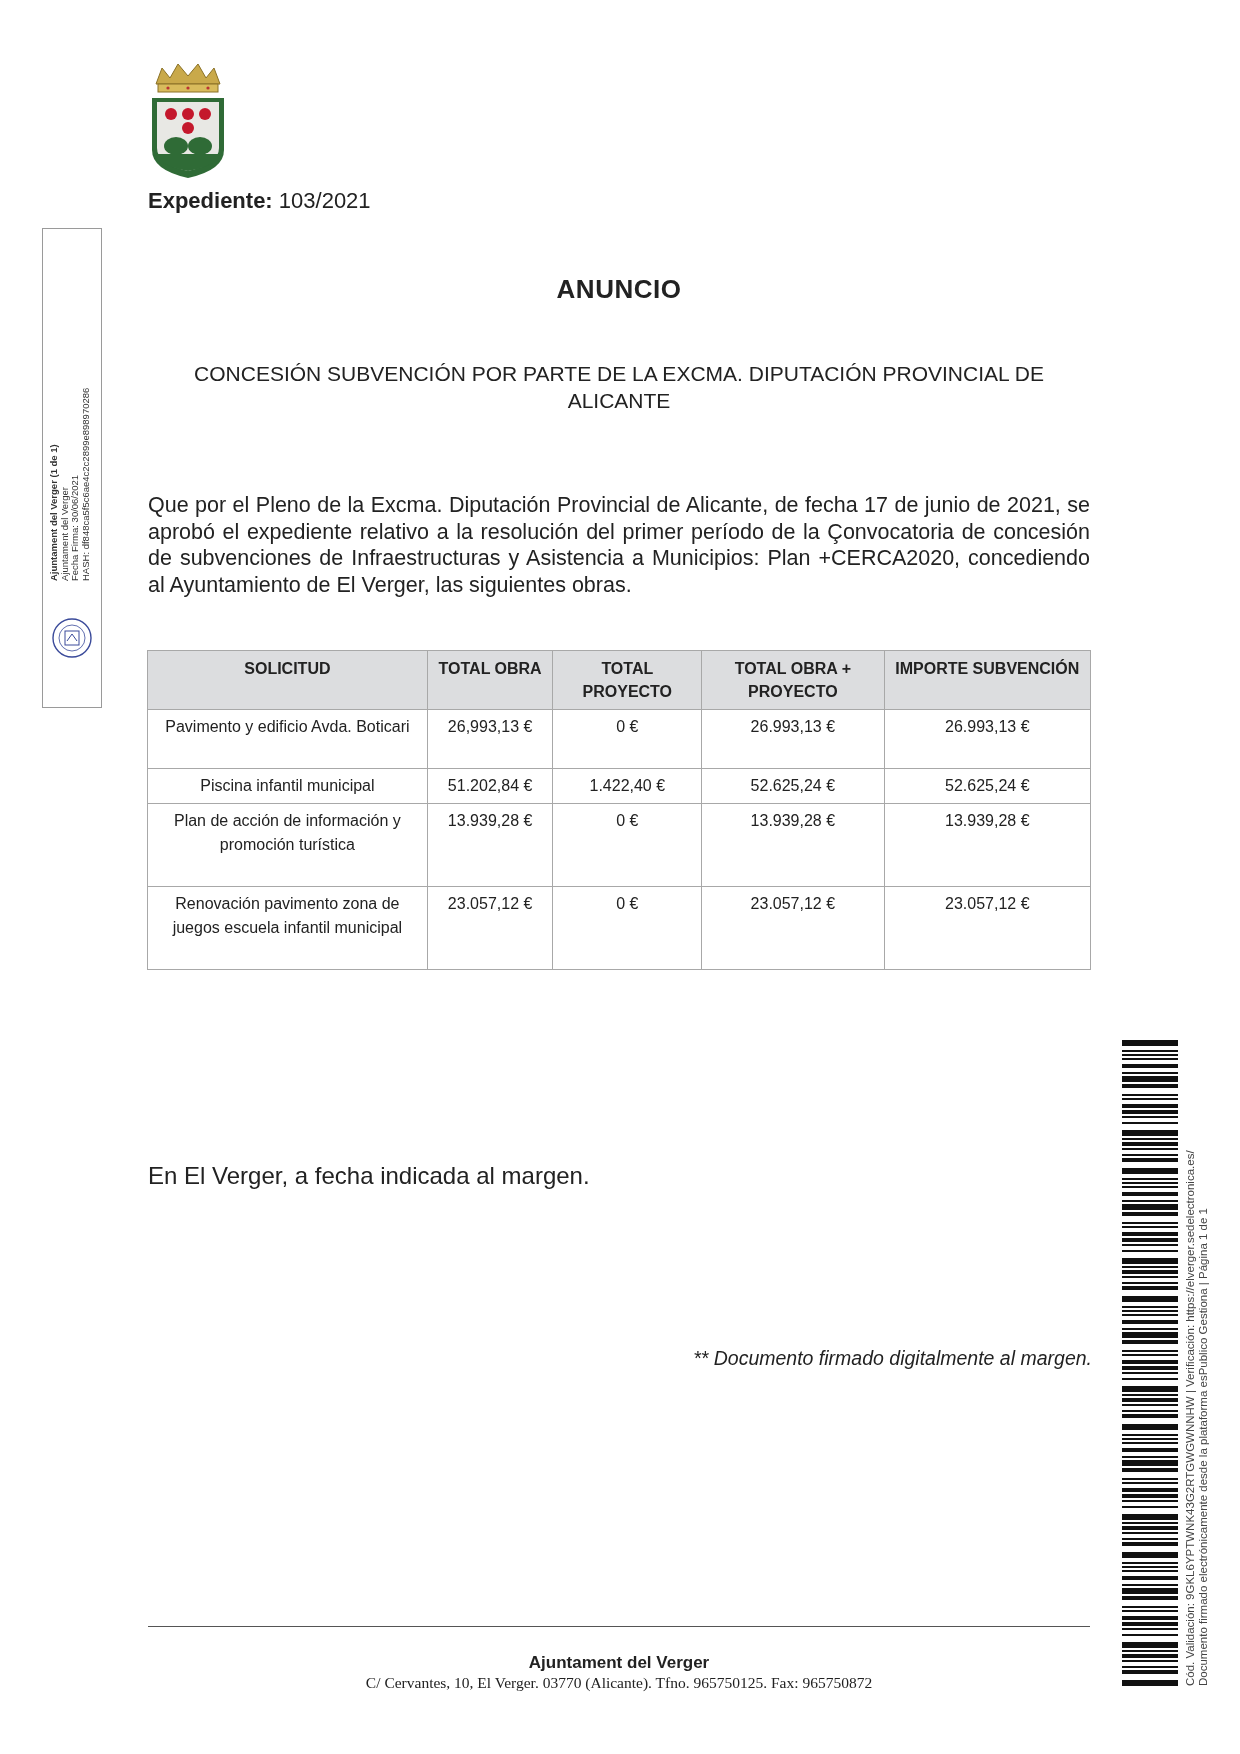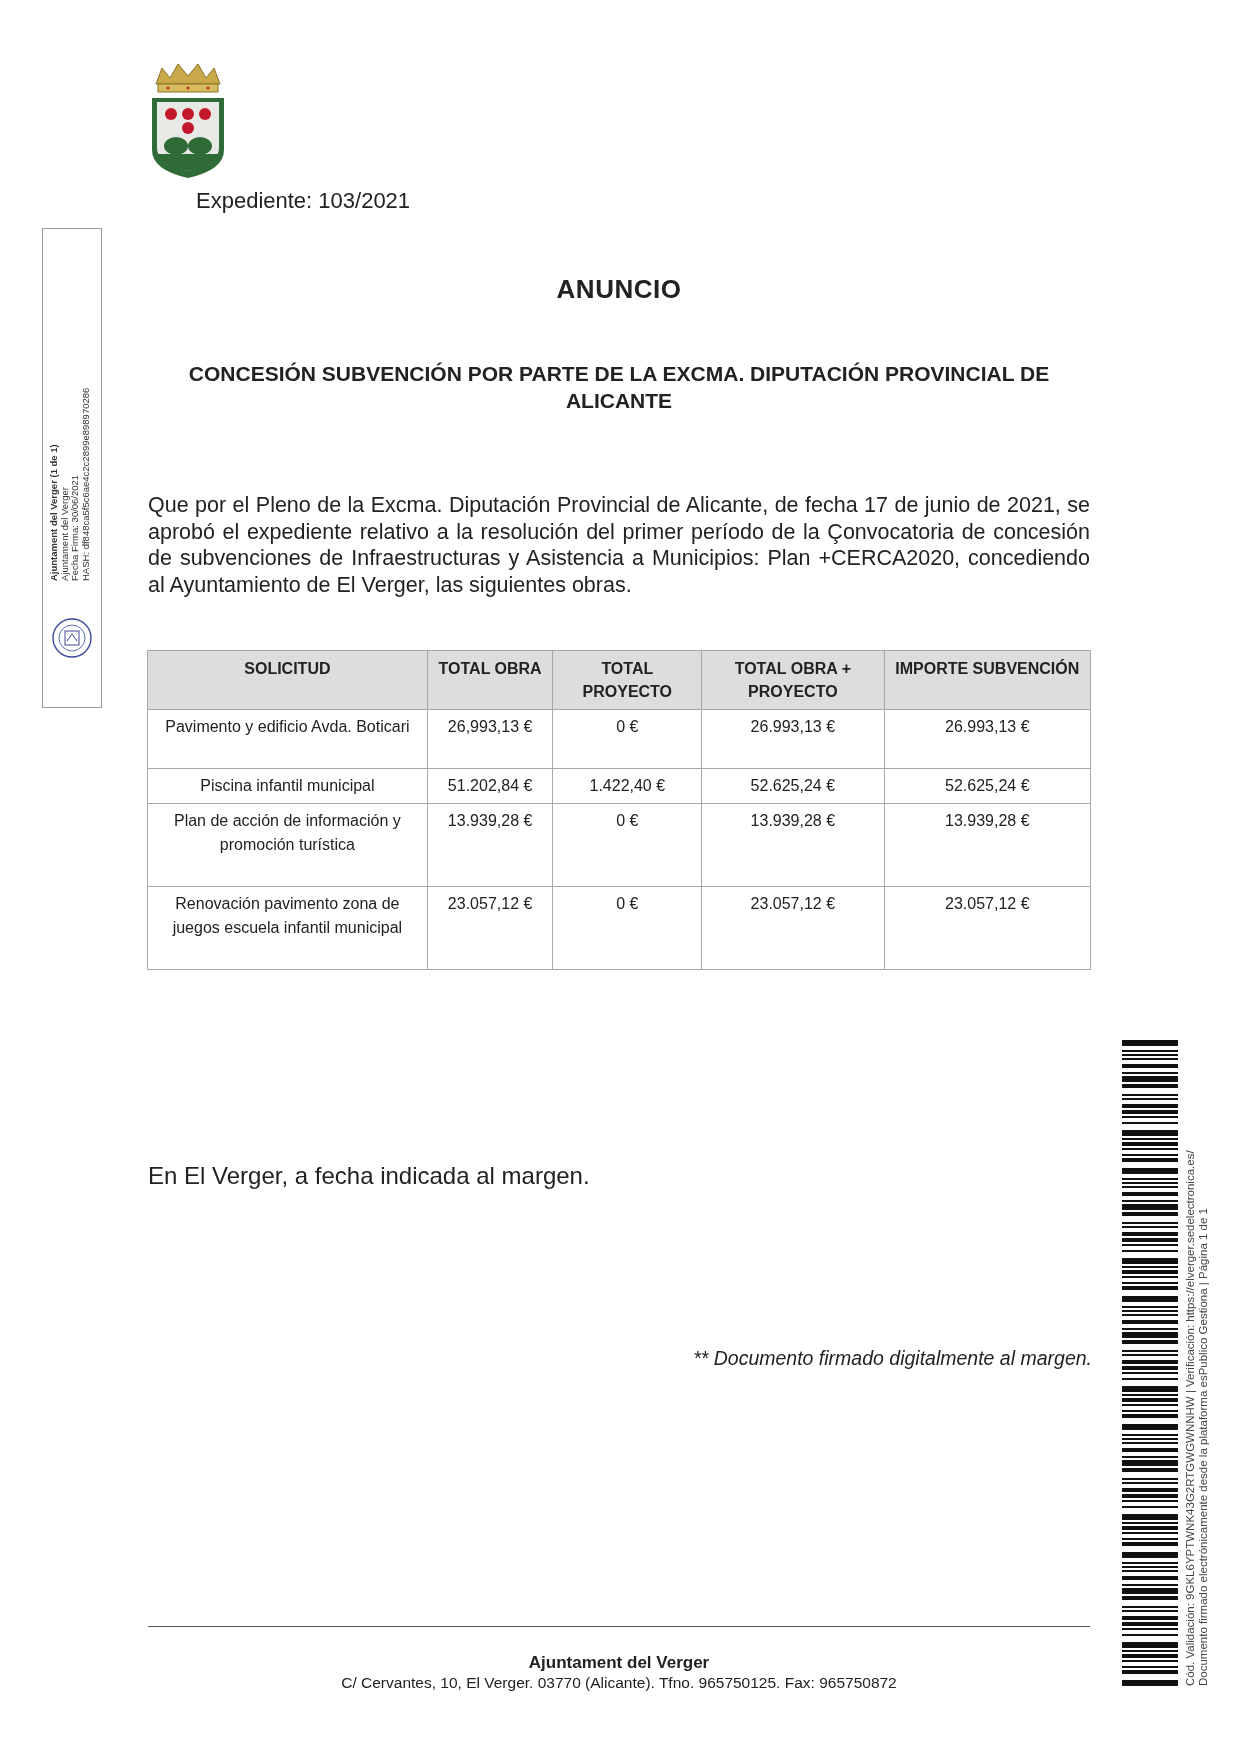--- a/index.html
+++ b/index.html
@@ -1,26 +1,26 @@
 <!DOCTYPE html>
 <html><head>
 <meta charset="utf-8">
 <style>
   html, body { margin: 0; padding: 0; background: #ffffff; }
   body { width: 1240px; height: 1754px; position: relative; overflow: hidden;
          font-family: "Liberation Sans", sans-serif; color: #222; }
 
   .logo { position: absolute; left: 148px; top: 62px; width: 80px; height: 118px; }
   .expediente { position: absolute; left: 148px; top: 188px; font-size: 22px; }
-  .expediente b { font-weight: normal; margin-left: 48px; }
+  .expediente b { font-weight: bold; }
 
   .title { position: absolute; left: 148px; width: 942px; top: 262px; text-align: center;
            font-size: 26px; font-weight: bold; letter-spacing: 0.5px; margin-top: 12px; }
   .subtitle { position: absolute; left: 148px; width: 942px; top: 360px; text-align: center;
-              font-size: 21px; font-weight: bold; line-height: 27px; }
+              font-size: 21px; font-weight: normal; line-height: 27px; }
 
   .body-text { position: absolute; left: 148px; width: 942px; top: 492px; font-size: 21.5px;
                line-height: 26.5px; text-align: justify; }
 
   table.grants { position: absolute; left: 147px; top: 650px; width: 944px; border-collapse: collapse;
                  font-size: 16px; }
   table.grants th, table.grants td { border: 1.5px solid #a8a8a8; text-align: center; vertical-align: top; }
   table.grants th { background: #dcdddf; font-weight: bold; padding: 6px 4px 5px; line-height: 23px; height: 47px; }
   table.grants td { padding: 5px 4px; line-height: 24px; }
   table.grants tr.r0 td { height: 48px; }
@@ -28,21 +28,21 @@
   table.grants tr.r2 td { height: 48px; }
   table.grants tr.r3 td { height: 72px; }
   table.grants tr.r4 td { height: 72px; }
   .c0 { width: 272px; } .c1 { width: 117px; } .c2 { width: 140px; } .c3 { width: 174px; } .c4 { width: 198px; }
 
   .closing { position: absolute; left: 148px; top: 1162px; font-size: 24px; }
   .signed-note { position: absolute; right: 148px; top: 1347px; font-size: 19.5px; font-style: italic; }
 
   .footer-line { position: absolute; left: 148px; width: 942px; top: 1626px; border-top: 1.5px solid #555; }
   .footer-name { position: absolute; left: 148px; width: 942px; top: 1653px; text-align: center; font-size: 17px; font-weight: bold; }
-  .footer-addr { position: absolute; left: 148px; width: 942px; top: 1674px; text-align: center; font-size: 15.5px; }
+  .footer-addr { position: absolute; left: 148px; width: 942px; top: 1674px; text-align: center; font-size: 15.5px; font-family: Liberation Serif, serif; }
 
   .sig-box { position: absolute; left: 42px; top: 228px; width: 58px; height: 478px; border: 1.5px solid #9a9a9a; }
   .sig-text { position: absolute; left: 6px; top: 352px; width: 0; height: 0; }
   .sig-text .rot { position: absolute; transform: rotate(-90deg); transform-origin: left top; left: 0; top: 0;
                    white-space: nowrap; font-size: 9.5px; line-height: 10.5px; color: #333; width: 250px; }
   .sig-text .rot .b { font-weight: bold; }
   .seal { position: absolute; left: 8px; top: 388px; width: 42px; height: 42px; }
 
   .barcode { position: absolute; left: 1122px; top: 1040px; width: 56px; height: 646px; }
   .verify { position: absolute; left: 1184px; top: 1686px; width: 0; height: 0; }

